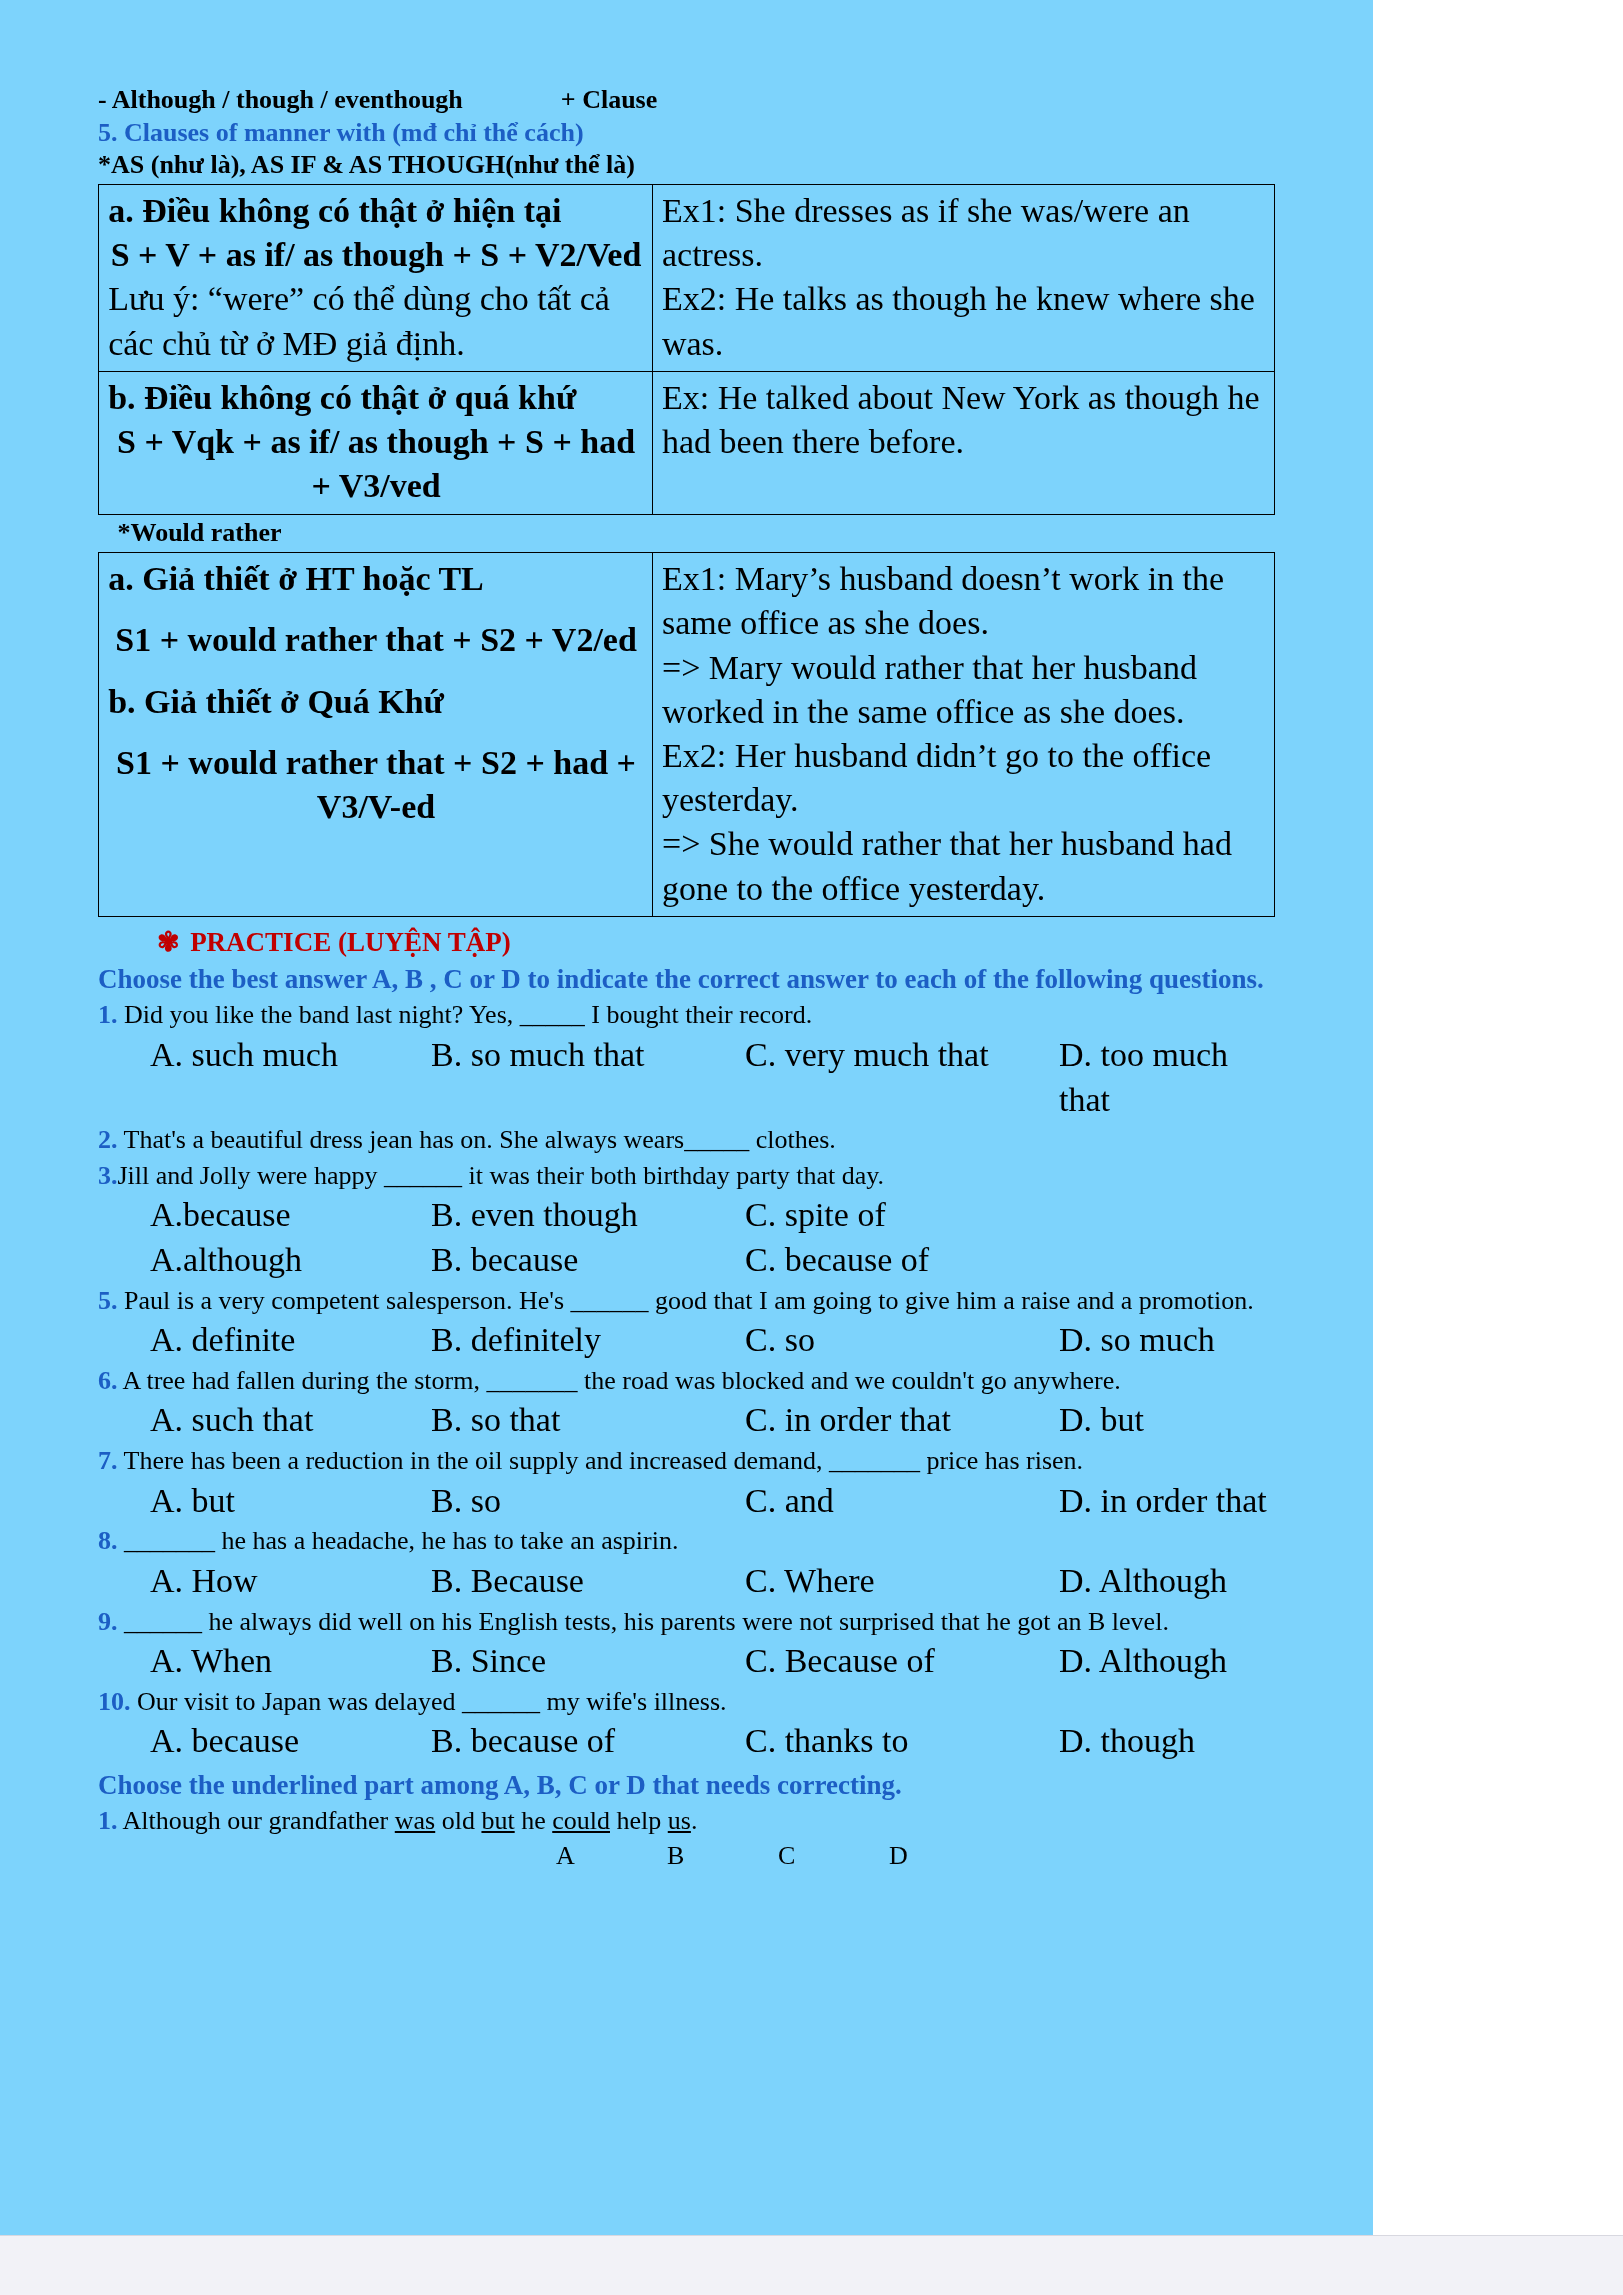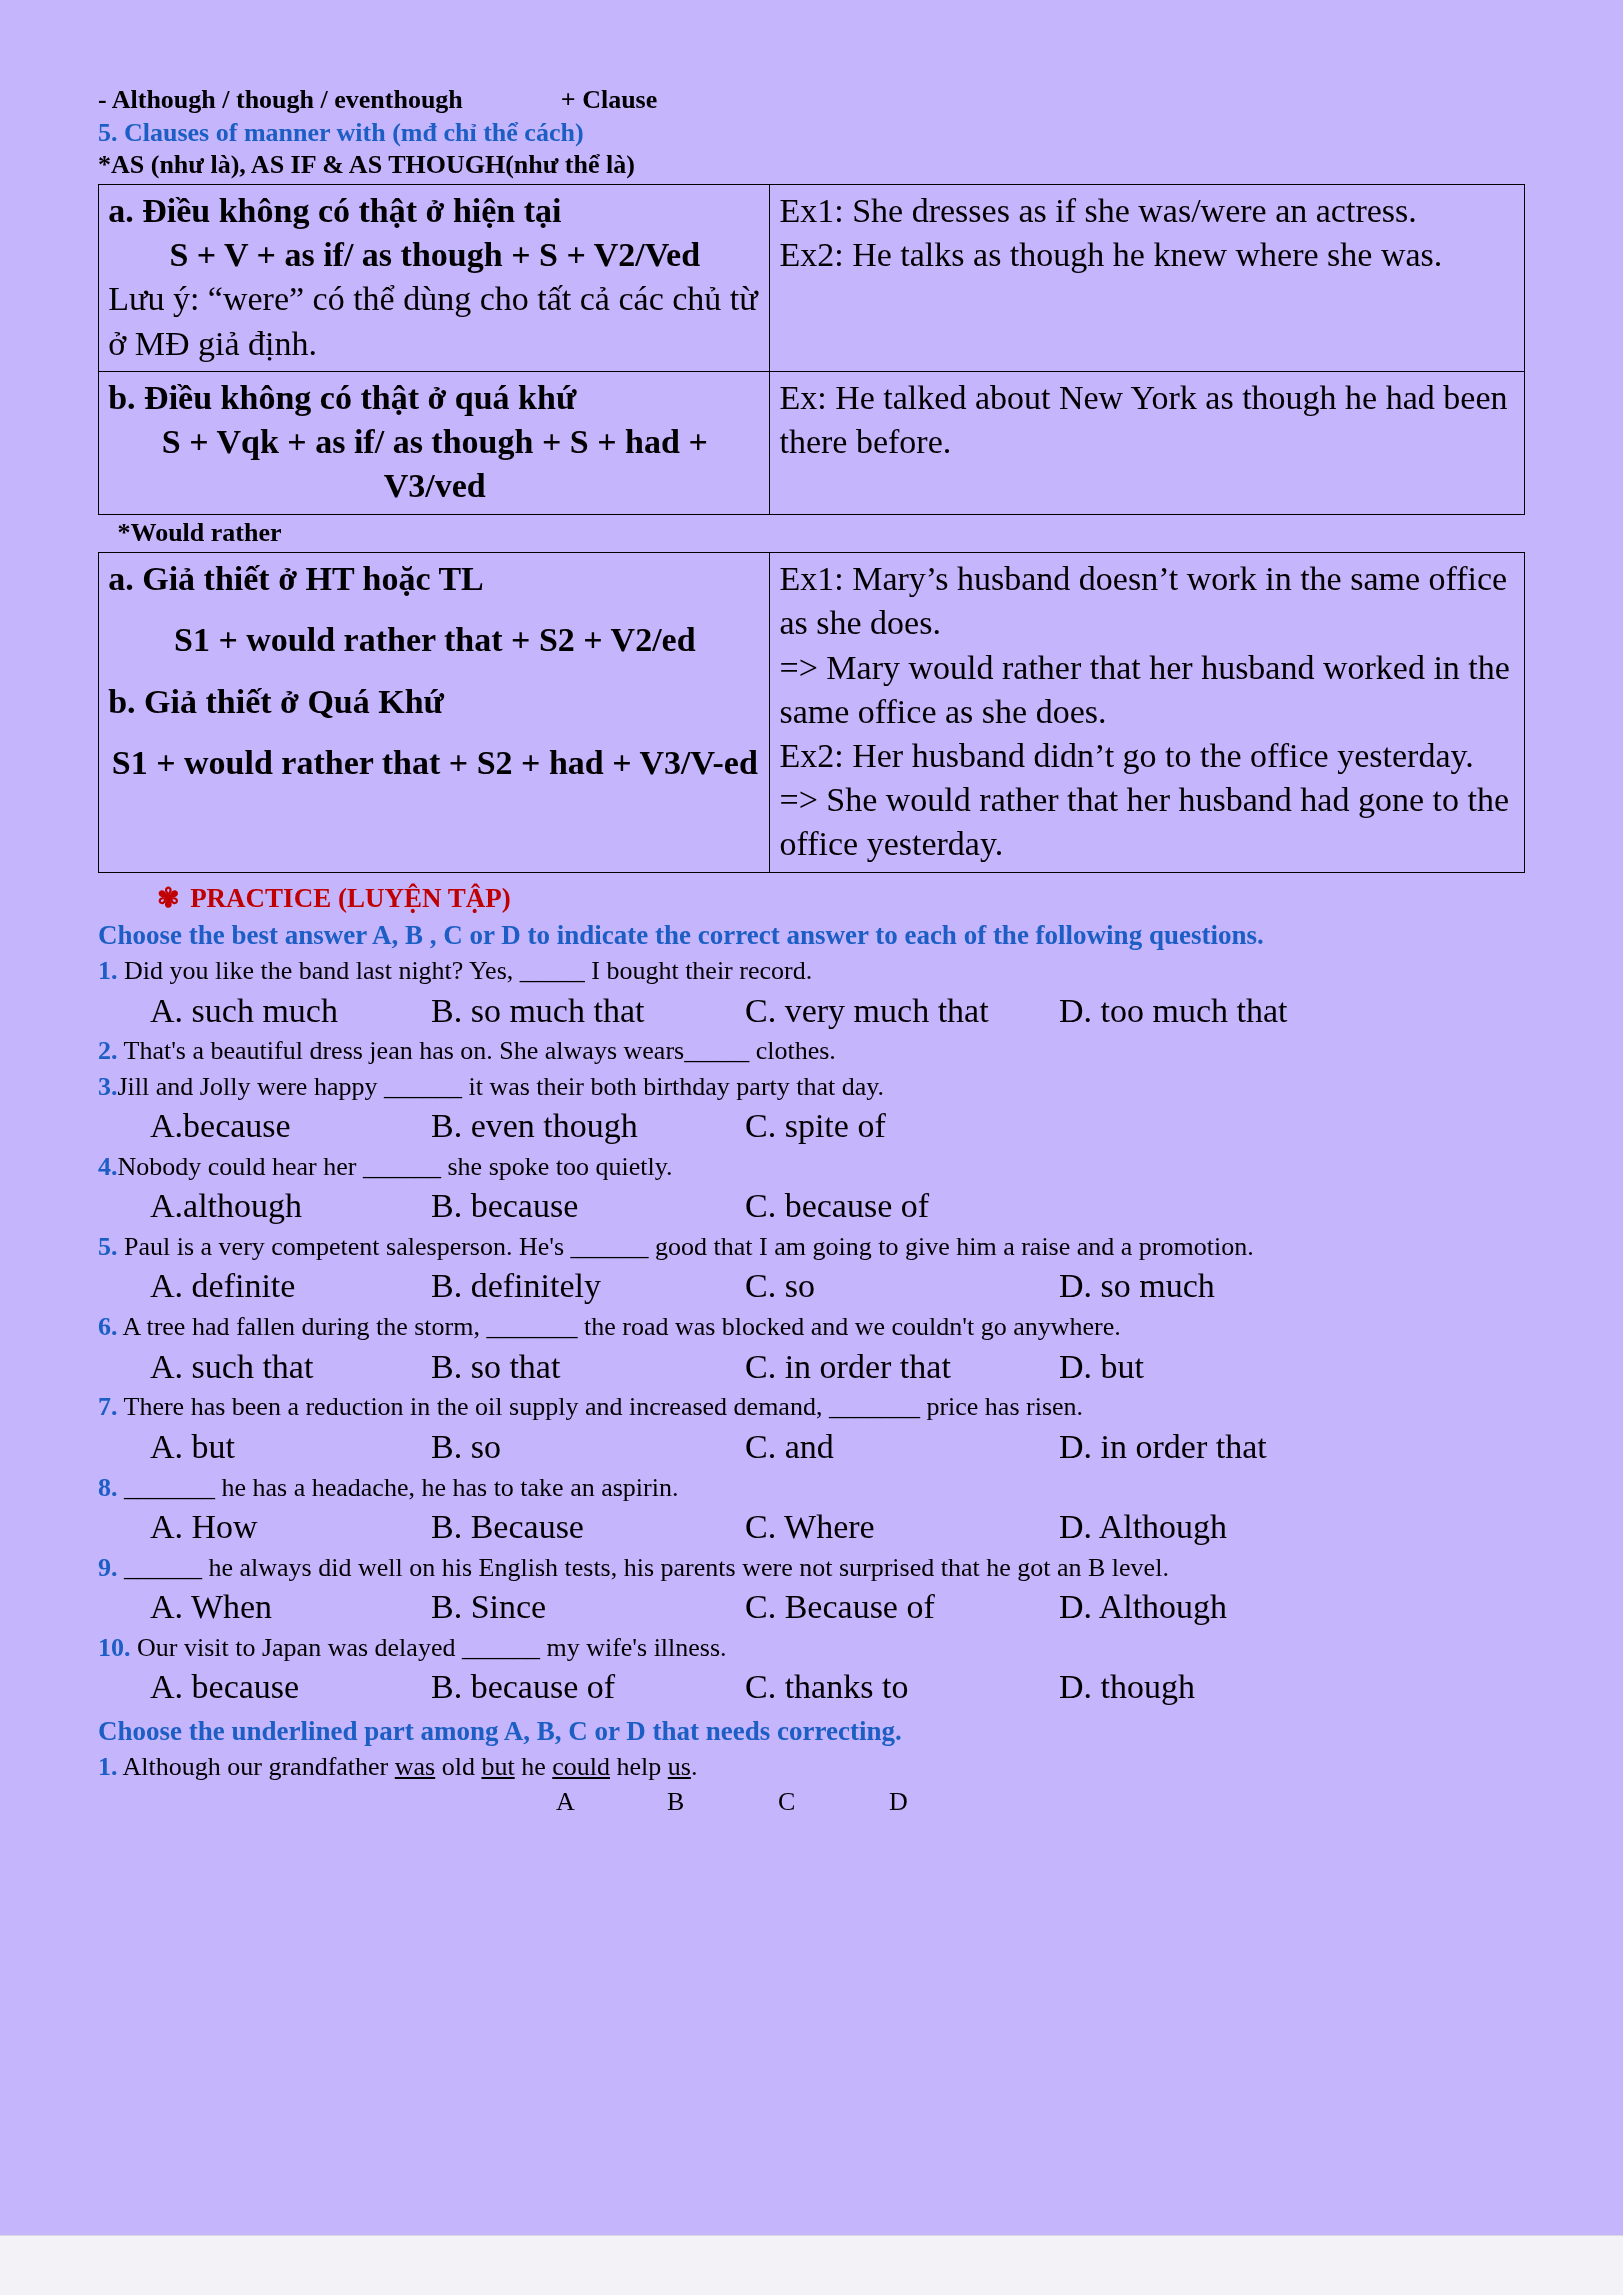--- a/index.html
+++ b/index.html
@@ -11,23 +11,23 @@
     width: 1623px;
     height: 2295px;
     font-family: "Liberation Serif", serif;
     color: #000000;
     position: relative;
     overflow: hidden;
   }
   .page {
     position: absolute;
     top: 0; left: 0;
-    width: 1623px;
+    width: 1373px;
     height: 2295px;
-    background: #c4b5fd;
+    background: #7dd3fc;
     box-sizing: border-box;
     padding: 85px 98px 0 98px;
   }
   .footer-strip {
     position: absolute;
     left: 0;
     bottom: 0;
     width: 1623px;
     height: 59px;
     background: #f2f2f7;
@@ -201,23 +201,20 @@
 
   <div class="q">
     <span class="qnum">3.</span><span>Jill and Jolly were happy ______ it was their both birthday party that day.</span>
   </div>
   <div class="opts">
     <span class="o1">A.because</span>
     <span class="o2">B. even though</span>
     <span class="o3">C. spite of</span>
   </div>
 
-  <div class="q">
-    <span class="qnum">4.</span><span>Nobody could hear her ______ she spoke too quietly.</span>
-  </div>
   <div class="opts">
     <span class="o1">A.although</span>
     <span class="o2">B. because</span>
     <span class="o3">C. because of</span>
   </div>
 
   <div class="q">
     <span class="qnum">5.</span>
     <span>Paul is a very competent salesperson.  He's ______ good that I   am going to give him a raise and a promotion.</span>
   </div>

